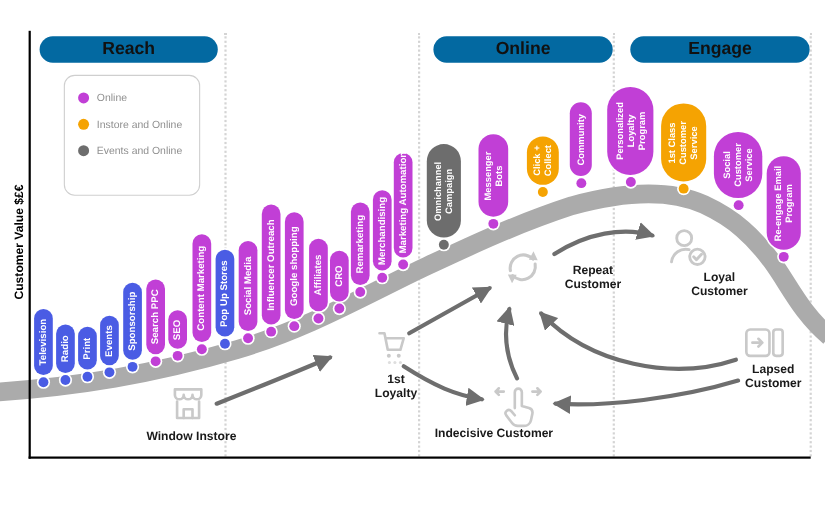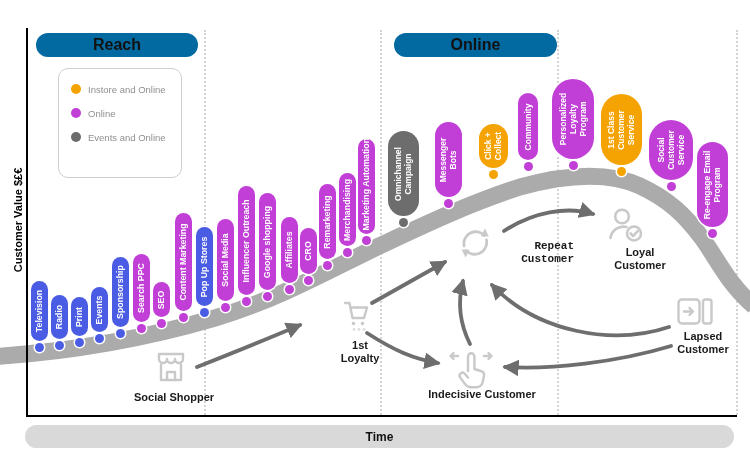--- a/index.html
+++ b/index.html
@@ -26,51 +26,52 @@
   .arrow-svg{z-index:4;}
   .jicon{position:absolute;z-index:2;}
 
   .pill{position:absolute;box-shadow:0 0 0 1.5px #fff;z-index:3;}
   .pill-label{position:absolute;left:50%;top:50%;transform:translate(-50%,-50%) rotate(-90deg);
     color:#fff;font-weight:bold;text-align:center;line-height:1.18;}
   .dot{position:absolute;width:9px;height:9px;border-radius:50%;box-shadow:0 0 0 1.5px #fff;z-index:3;}
 
   .jlabel{position:absolute;font-weight:bold;font-size:11px;color:#1a1a1a;text-align:center;
     white-space:pre-line;line-height:1.15;z-index:5;}
-  .jlabel.left{text-align:right;font-family:Liberation Mono, monospace;}
+  .jlabel.left{text-align:center;}
 
   .time-bar{position:absolute;left:25px;top:425px;width:709px;height:23px;background:#d9d9d9;
     border-radius:11.5px;display:flex;align-items:center;justify-content:center;
     font-weight:bold;font-size:12px;color:#111;z-index:2;}
 </style>
 </head>
 <body>
 
 <div id="stage">
 
   <div class="divider" style="left:204px"></div>
   <div class="divider" style="left:380px"></div>
   <div class="divider" style="left:557px"></div>
   <div class="divider" style="left:736px"></div>
 
   <div class="phase-pill" style="left:36px;width:162px">Reach</div>
   <div class="phase-pill" style="left:394px;width:163px">Online</div>
+  <div class="phase-pill" style="left:573px;width:163px">Engage</div>
 
   <div class="axis-y"></div>
   <div class="axis-x"></div>
   <div class="ylabel">Customer Value $£€</div>
 
   <div class="legend" id="legend-box">
       <div class="legend-item">
+        <span class="legend-dot" style="background: rgb(193, 63, 214);"></span>
+        <span class="legend-label">Online</span>
+      </div>
+      <div class="legend-item">
         <span class="legend-dot" style="background: rgb(245, 163, 2);"></span>
         <span class="legend-label">Instore and Online</span>
-      </div>
-      <div class="legend-item">
-        <span class="legend-dot" style="background: rgb(193, 63, 214);"></span>
-        <span class="legend-label">Online</span>
       </div>
       <div class="legend-item">
         <span class="legend-dot" style="background: rgb(109, 109, 109);"></span>
         <span class="legend-label">Events and Online</span>
       </div>
     </div>
 
   <svg class="curve-svg" width="750" height="469" viewBox="0 0 750 469">
     <path d="M -12 357 C 70 352 140 340 215 318 C 275 300 320 275 375 248 C 420 227 465 205 520 187 C 560 176 605 170 640 186 C 668 199 685 215 702 238 C 718 260 728 284 754 306" fill="none" stroke="#ababab" stroke-width="17"></path>
   </svg>
@@ -133,34 +134,31 @@
       <path d="M 197 367 C 235 352 272 337 300 325" marker-end="url(#ah)"></path>
       <path d="M 372 303 L 445 262" marker-end="url(#ah)"></path>
       <path d="M 367 333 C 395 351 414 359 438 363" marker-end="url(#ah)"></path>
       <path d="M 470 344 C 459 322 458 300 463 281" marker-end="url(#ah)"></path>
       <path d="M 669 327 C 612 346 537 332 492 285" marker-end="url(#ah)"></path>
       <path d="M 671 346 C 618 362 550 370 505 367" marker-end="url(#ah)"></path>
       <path d="M 504 231 C 533 212 567 206 593 214" marker-end="url(#ah)"></path>
     </g>
   </svg>
 
-  <div class="jlabel" style="left:99px;top:391px;width:150px">Social Shopper</div>
+  <div class="jlabel" style="left:99px;top:391px;width:150px">Window Instore</div>
   <div class="jlabel" style="left:320px;top:339px;width:80px">1st
 Loyalty</div>
   <div class="jlabel left" style="left:504px;top:240px;width:70px">Repeat
 Customer</div>
-  <div class="jlabel" style="left:590px;top:246px;width:100px">Loyal
+  <div class="jlabel" style="left:604px;top:246px;width:100px">Loyal
 Customer</div>
-  <div class="jlabel" style="left:407px;top:388px;width:150px">Indecisive Customer</div>
+  <div class="jlabel" style="left:374px;top:388px;width:150px">Indecisive Customer</div>
   <div class="jlabel" style="left:653px;top:330px;width:100px">Lapsed
 Customer</div>
 
-  <div class="time-bar">
-    <span>Time</span>
-  </div>
 <div class="pill" style="left: 30.5px; top: 281px; width: 17px; height: 60px; border-radius: 8.5px; background: rgb(74, 92, 228);">
       <div class="pill-label" style="width: 52px; white-space: nowrap; font-size: 8.8px;">Television</div>
     </div>
     <div class="dot" style="left: 34.5px; top: 343px; background: rgb(74, 92, 228);"></div>
     <div class="pill" style="left: 50.5px; top: 295px; width: 17px; height: 44px; border-radius: 8.5px; background: rgb(74, 92, 228);">
       <div class="pill-label" style="width: 36px; white-space: nowrap; font-size: 8.8px;">Radio</div>
     </div>
     <div class="dot" style="left: 54.5px; top: 341px; background: rgb(74, 92, 228);"></div>
     <div class="pill" style="left: 70.5px; top: 297px; width: 17px; height: 39px; border-radius: 8.5px; background: rgb(74, 92, 228);">
       <div class="pill-label" style="width: 31px; white-space: nowrap; font-size: 8.8px;">Print</div>

